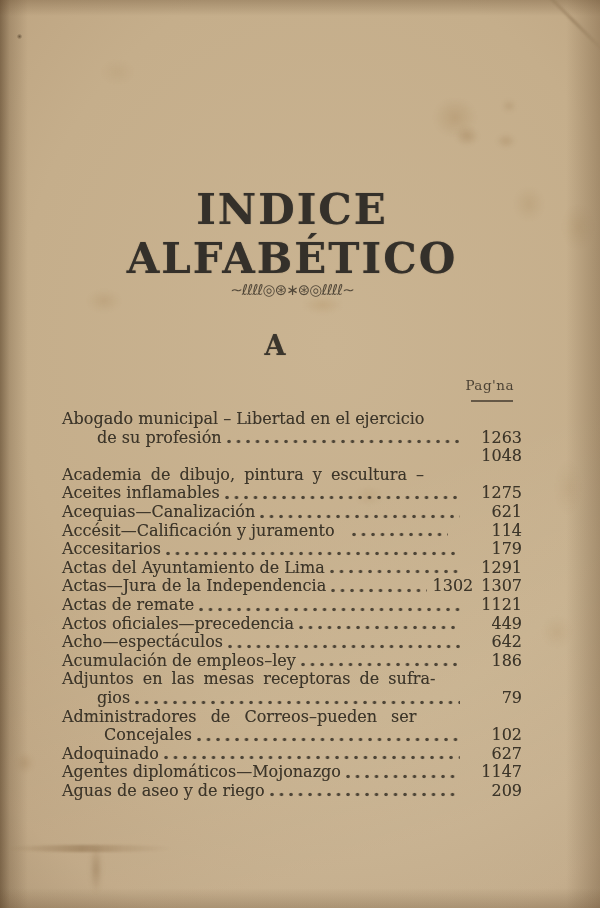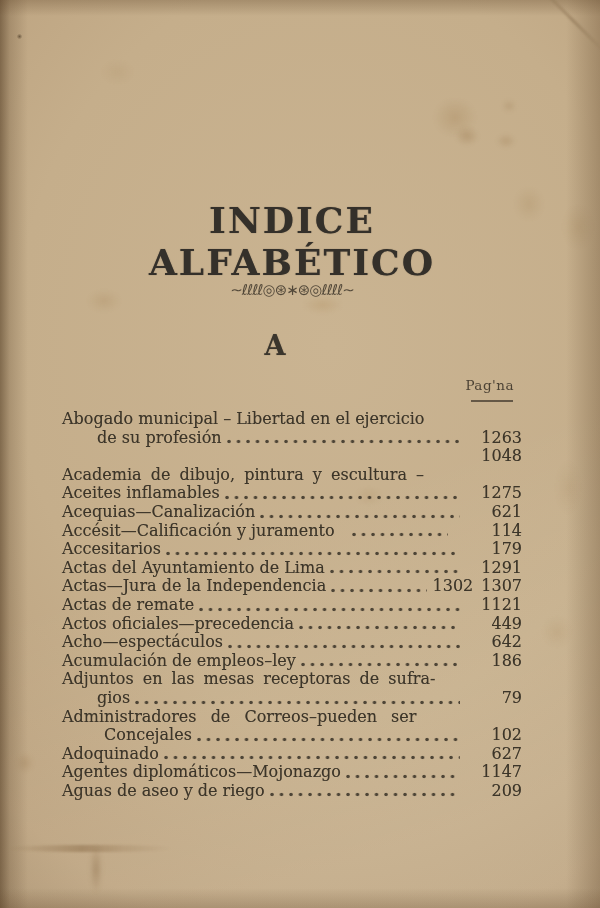--- a/index.html
+++ b/index.html
@@ -23,22 +23,22 @@
   .edge.bottom{left:0;right:0;bottom:0;height:20px;
     background:linear-gradient(0deg, rgba(92,66,38,.26) 0%, rgba(92,66,38,0) 100%);}
   .crease{position:absolute;right:-18px;top:18px;width:92px;height:3px;
     background:linear-gradient(90deg, rgba(104,78,48,0), rgba(104,78,48,.35), rgba(104,78,48,0));
     transform:rotate(45deg);filter:blur(1px);}
   
   .stain{position:absolute;border-radius:50%;filter:blur(1.5px);pointer-events:none;}
   
   .content{position:absolute;left:62px;top:0;width:460px;height:100%;}
   .title{
-    position:absolute;top:199px;left:0;width:100%;margin:0;
-    text-align:center;font-size:36px;font-weight:700;letter-spacing:2px;word-spacing:5px;
+    position:absolute;top:185px;left:0;width:100%;margin:0;
+    text-align:center;font-size:42px;font-weight:700;letter-spacing:2px;word-spacing:5px;
     color:#34302a;text-shadow:0 0 1px rgba(52,46,36,.55);
   }
   .ornament{
     position:absolute;top:281px;left:0;width:100%;text-align:center;
     font-family:"DejaVu Sans","Liberation Sans",sans-serif;
     font-size:15px;letter-spacing:-1px;color:rgba(62,54,42,.85);
   }
   .section-letter{
     position:absolute;top:330px;left:0;width:100%;text-align:center;
     transform:translateX(-17px);

